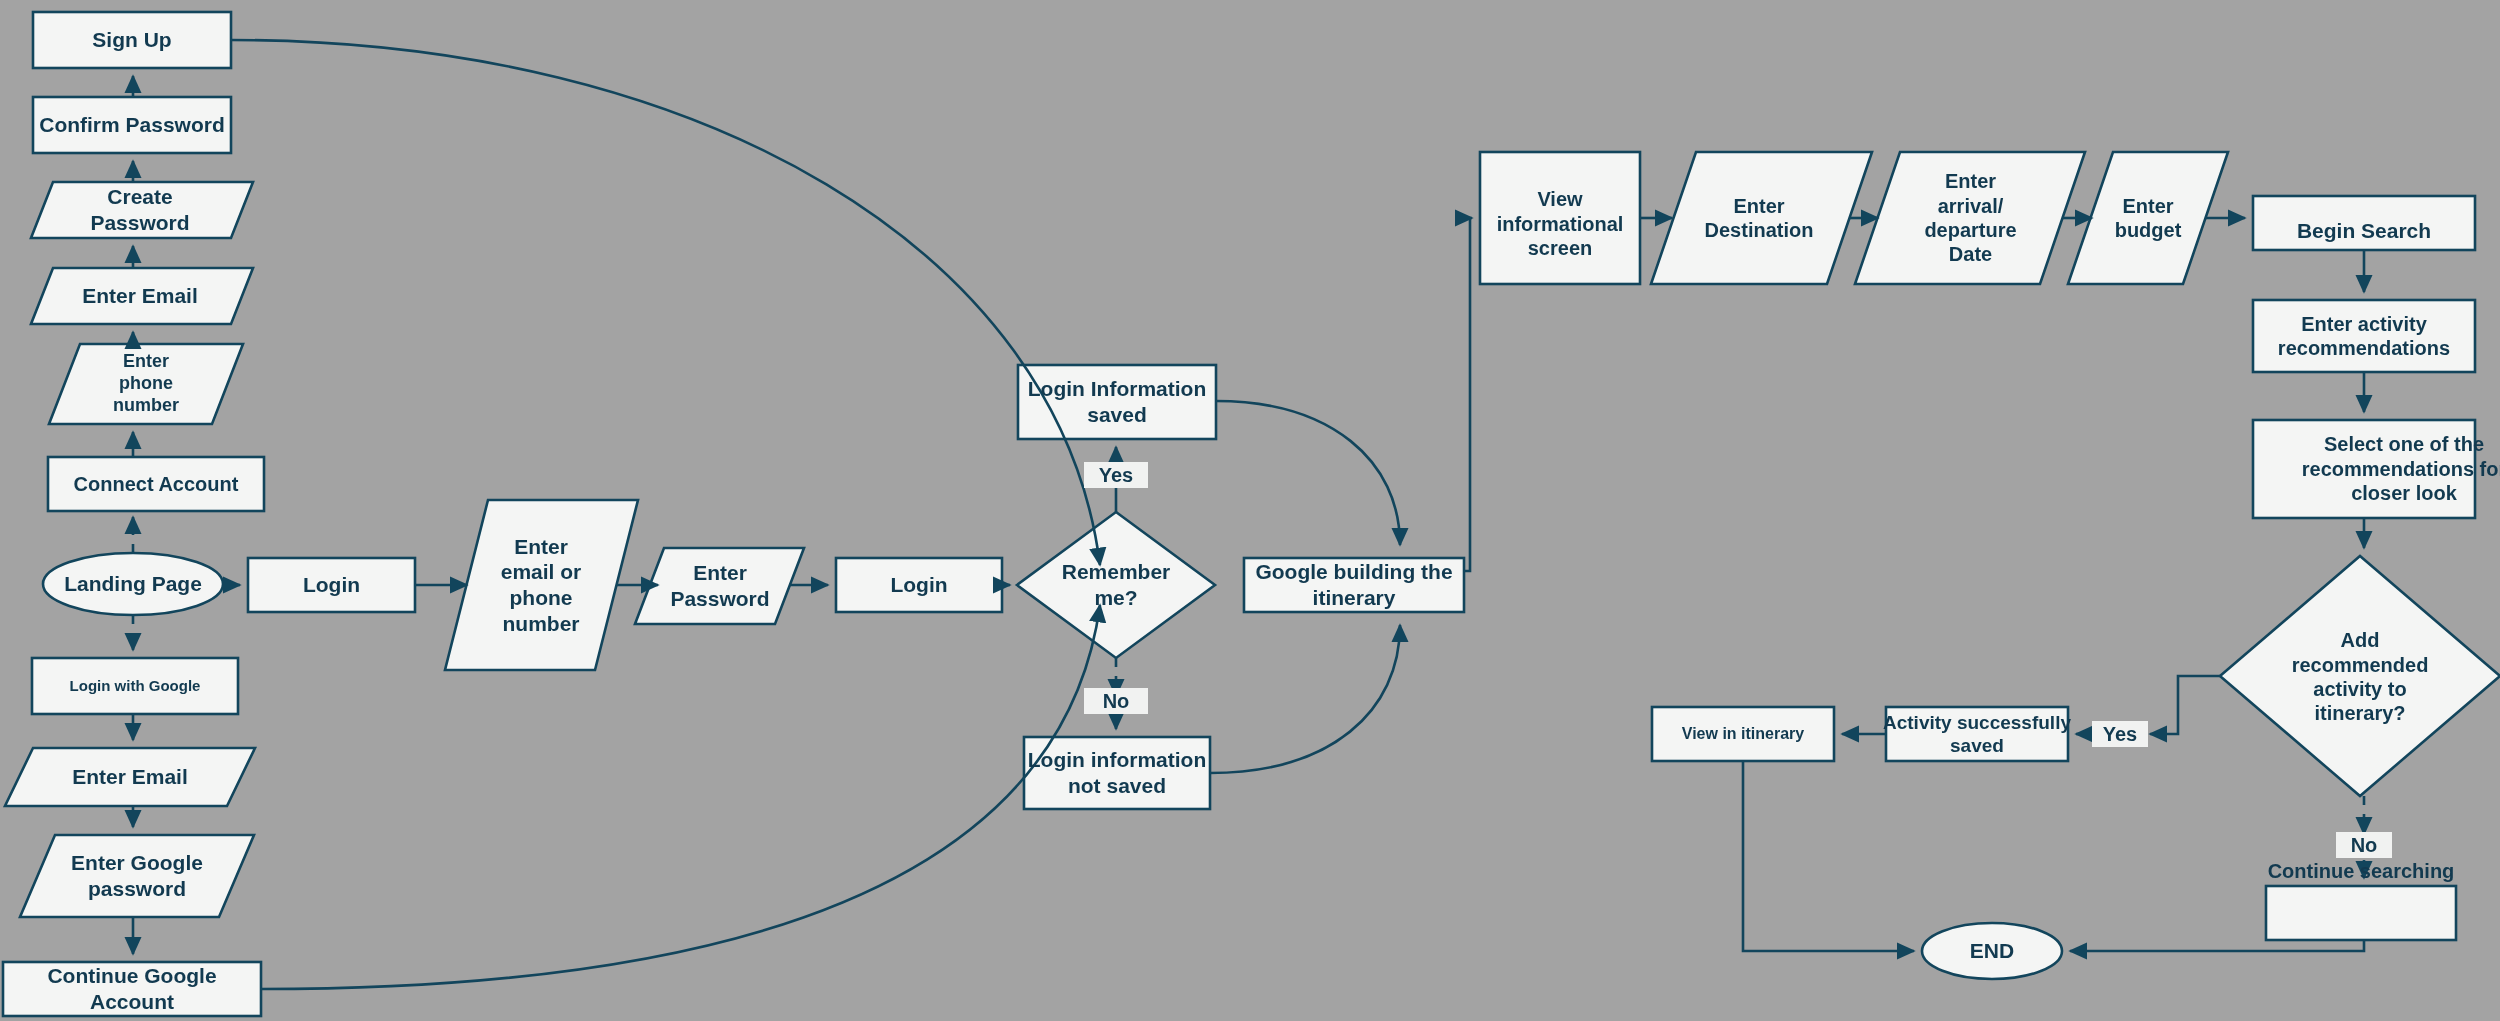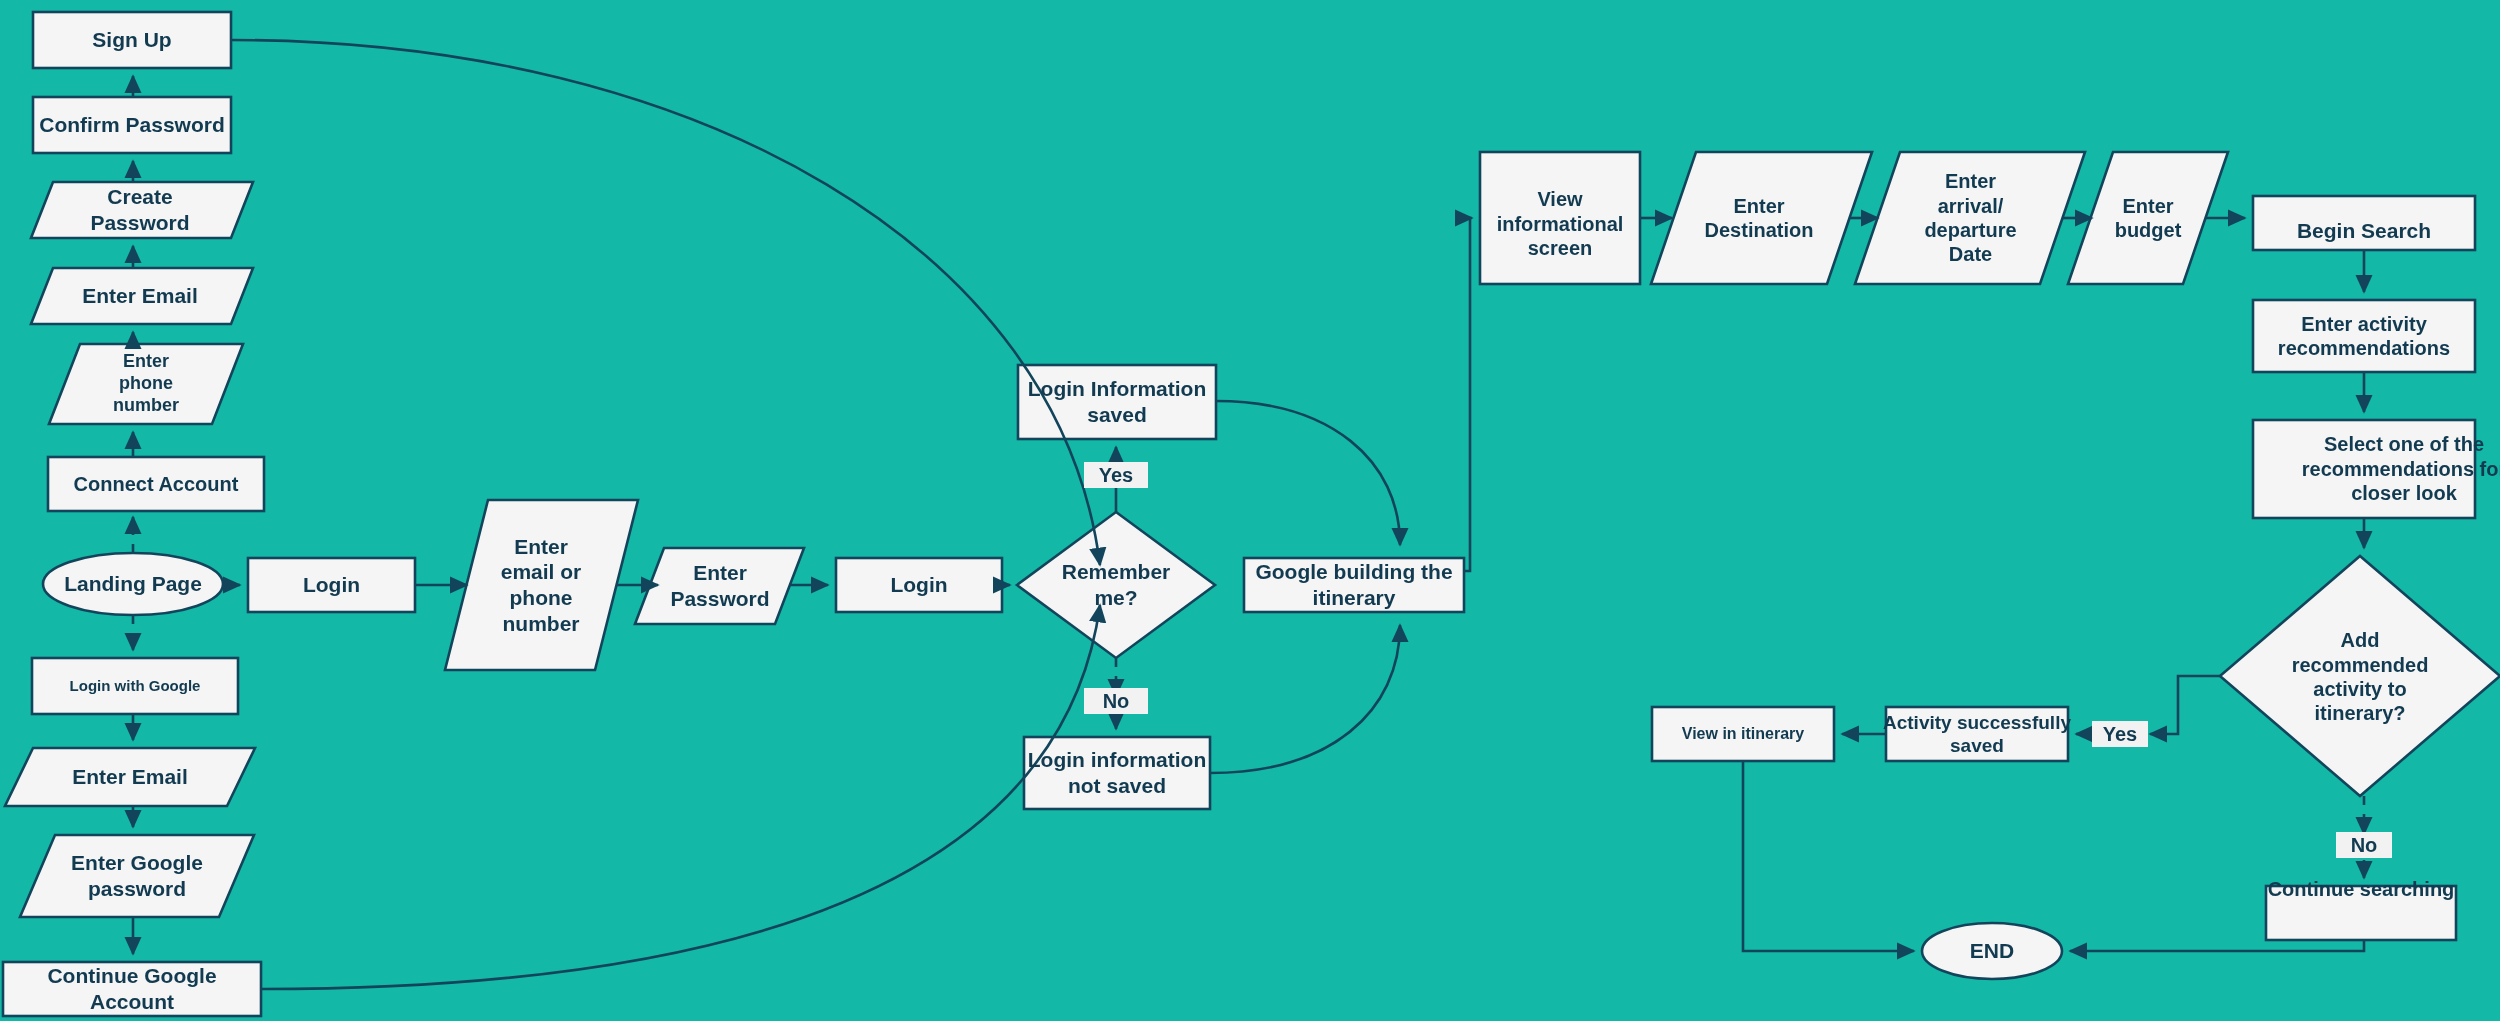--- a/index.html
+++ b/index.html
@@ -4,21 +4,21 @@
 <style>
   html, body {
     margin: 0;
     padding: 0;
     background: #f4f5f4;
   }
   #canvas {
     position: relative;
     width: 2500px;
     height: 1021px;
-    background: #14b8a6;
+    background: #a3a3a3;
     overflow: hidden;
     font-family: "Liberation Sans", sans-serif;
   }
   svg.flow {
     position: absolute;
     top: 0; left: 0;
     width: 2500px;
     height: 1021px;
   }
   .shape-stroke {
@@ -229,21 +229,21 @@
   <div class="node-label" style="left:2253px; top:420px; width:222px; height:98px; font-size:20px;margin-left:40px;">Select one of the
 recommendations for
 closer look</div>
   <div class="node-label" style="left:2274px; top:612px; width:172px; height:130px; font-size:20px;">Add
 recommended
 activity to
 itinerary?</div>
   <div class="node-label" style="left:1882px; top:707px; width:190px; height:54px; font-size:19px;">Activity successfully
 saved</div>
   <div class="node-label" style="left:1652px; top:707px; width:182px; height:54px; font-size:16px;">View in itinerary</div>
-  <div class="node-label" style="left:2266px; top:862px; width:190px; height:54px; font-size:20px;">Continue searching</div>
+  <div class="node-label" style="left:2266px; top:844px; width:190px; height:54px; font-size:20px;">Continue searching</div>
   <div class="node-label" style="left:1922px; top:923px; width:140px; height:56px; font-size:21px;">END</div>
 
   <div class="edge-label" style="left:1084px; top:462px; width:64px; height:26px;">Yes</div>
   <div class="edge-label" style="left:1084px; top:688px; width:64px; height:26px;">No</div>
   <div class="edge-label" style="left:2092px; top:721px; width:56px; height:26px;">Yes</div>
   <div class="edge-label" style="left:2336px; top:832px; width:56px; height:26px;">No</div>
 
 </div>
 
 </body></html>

